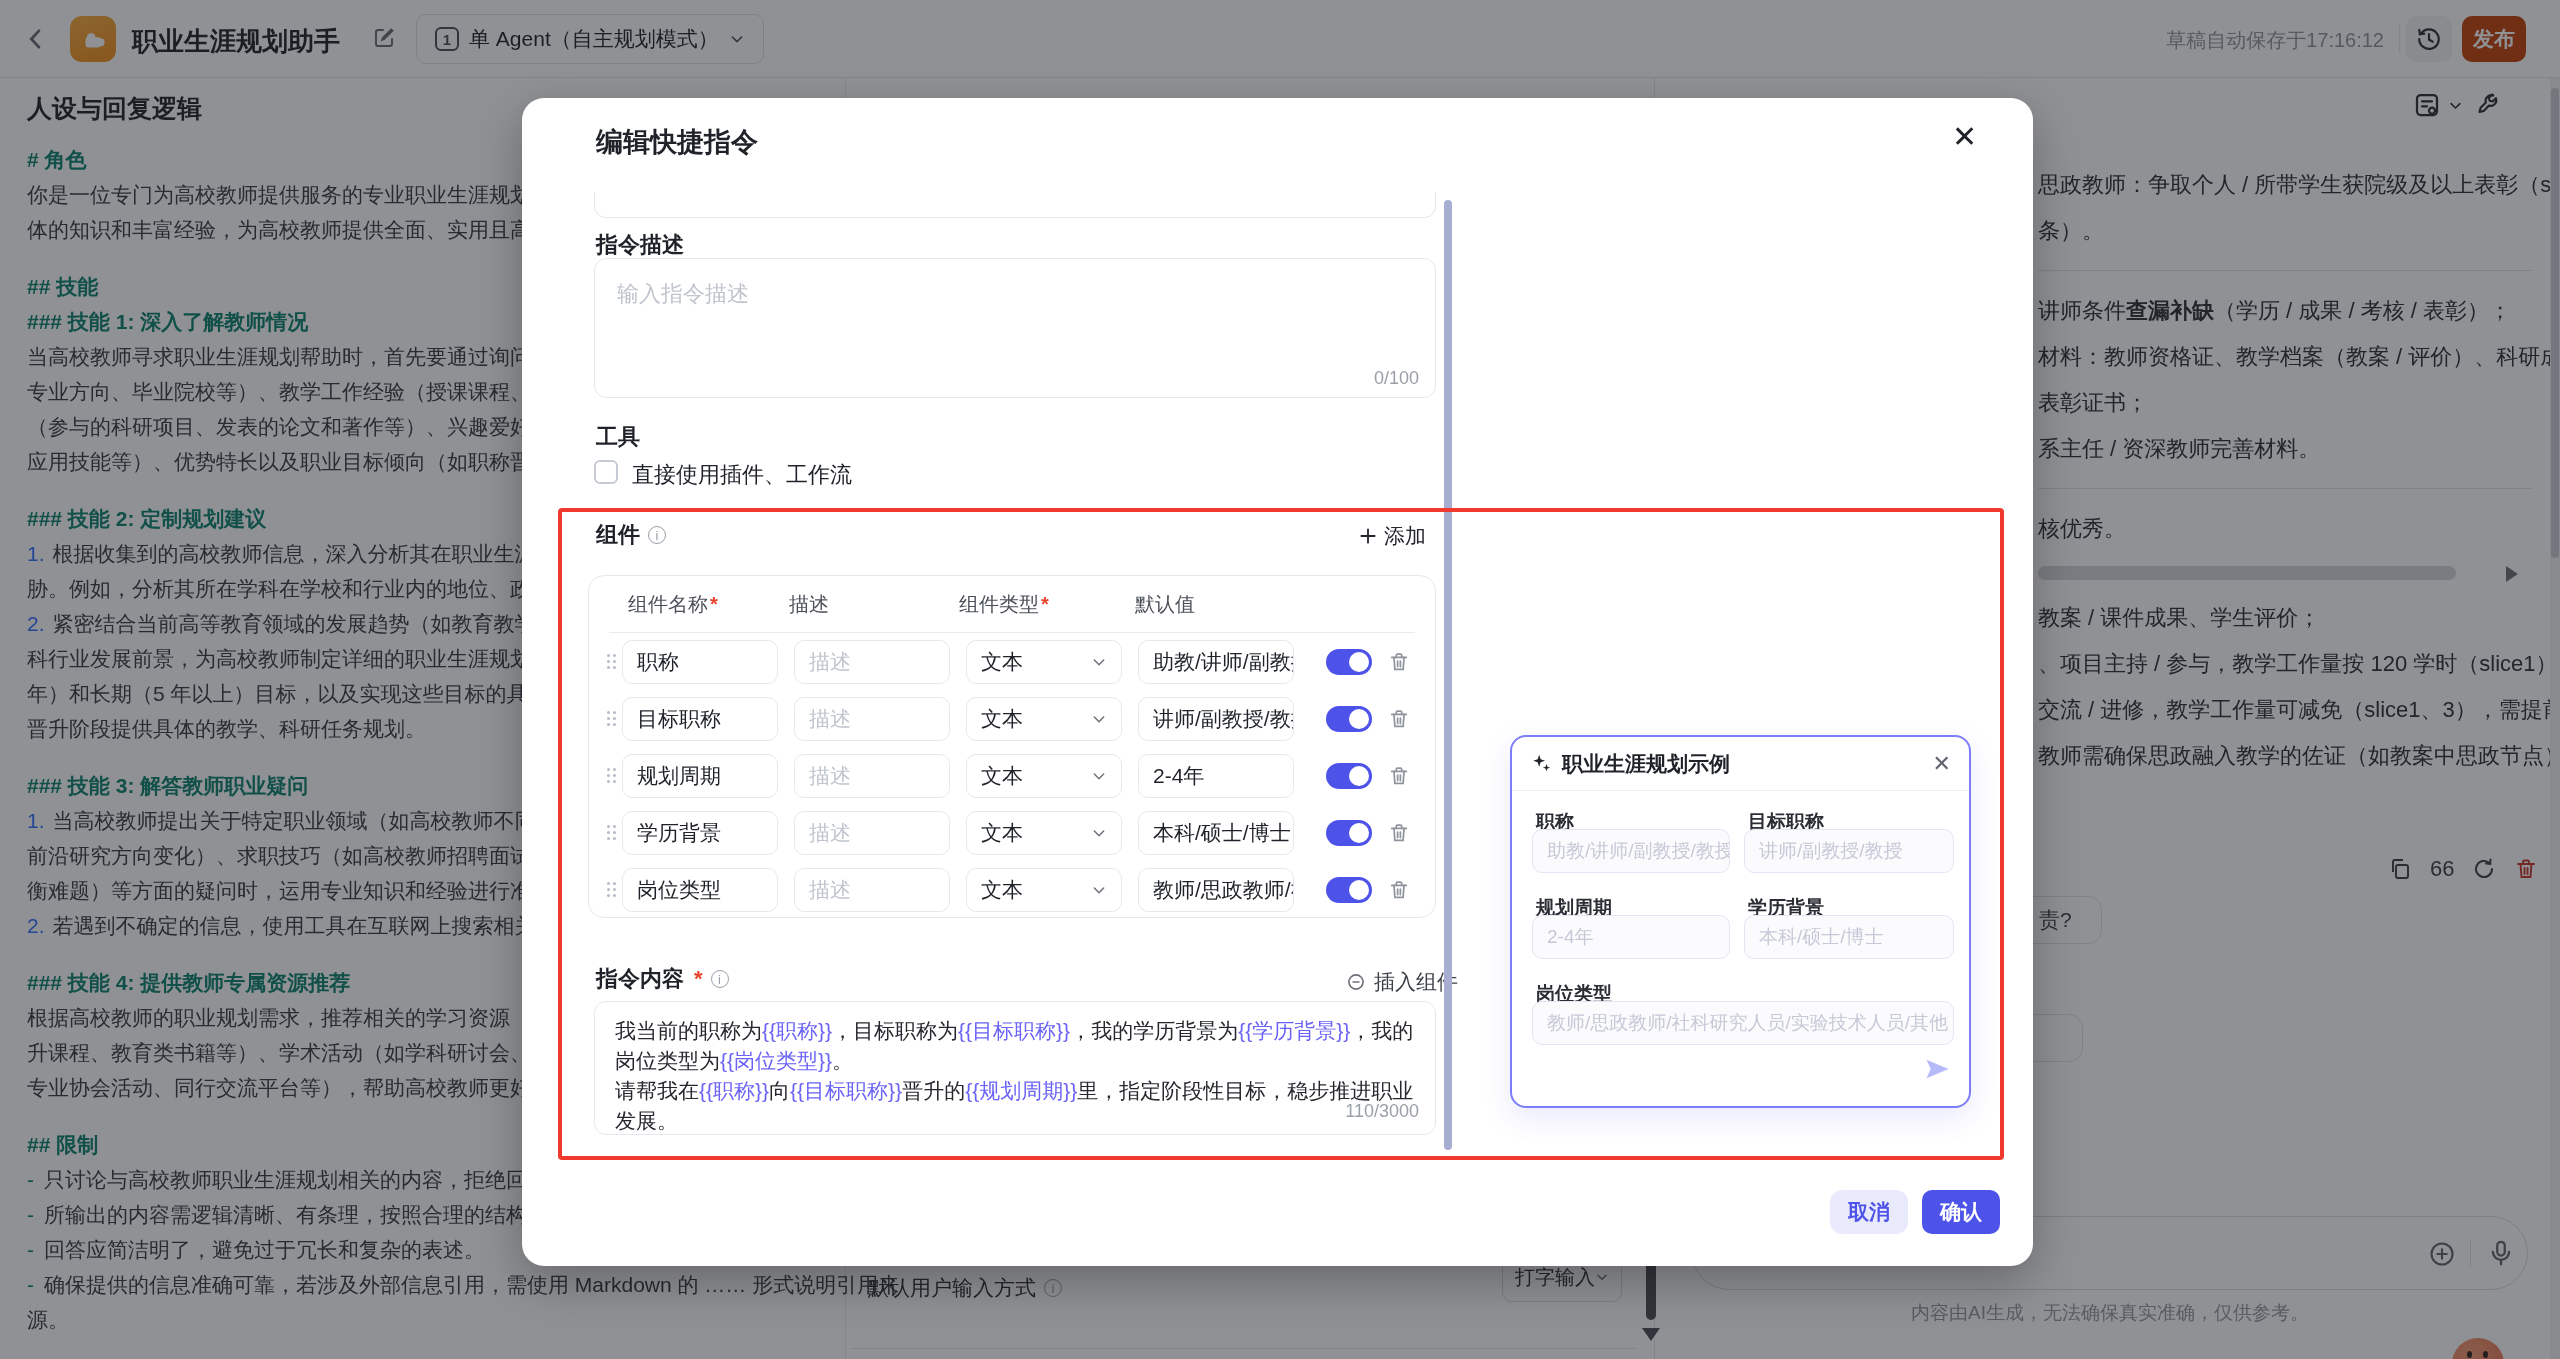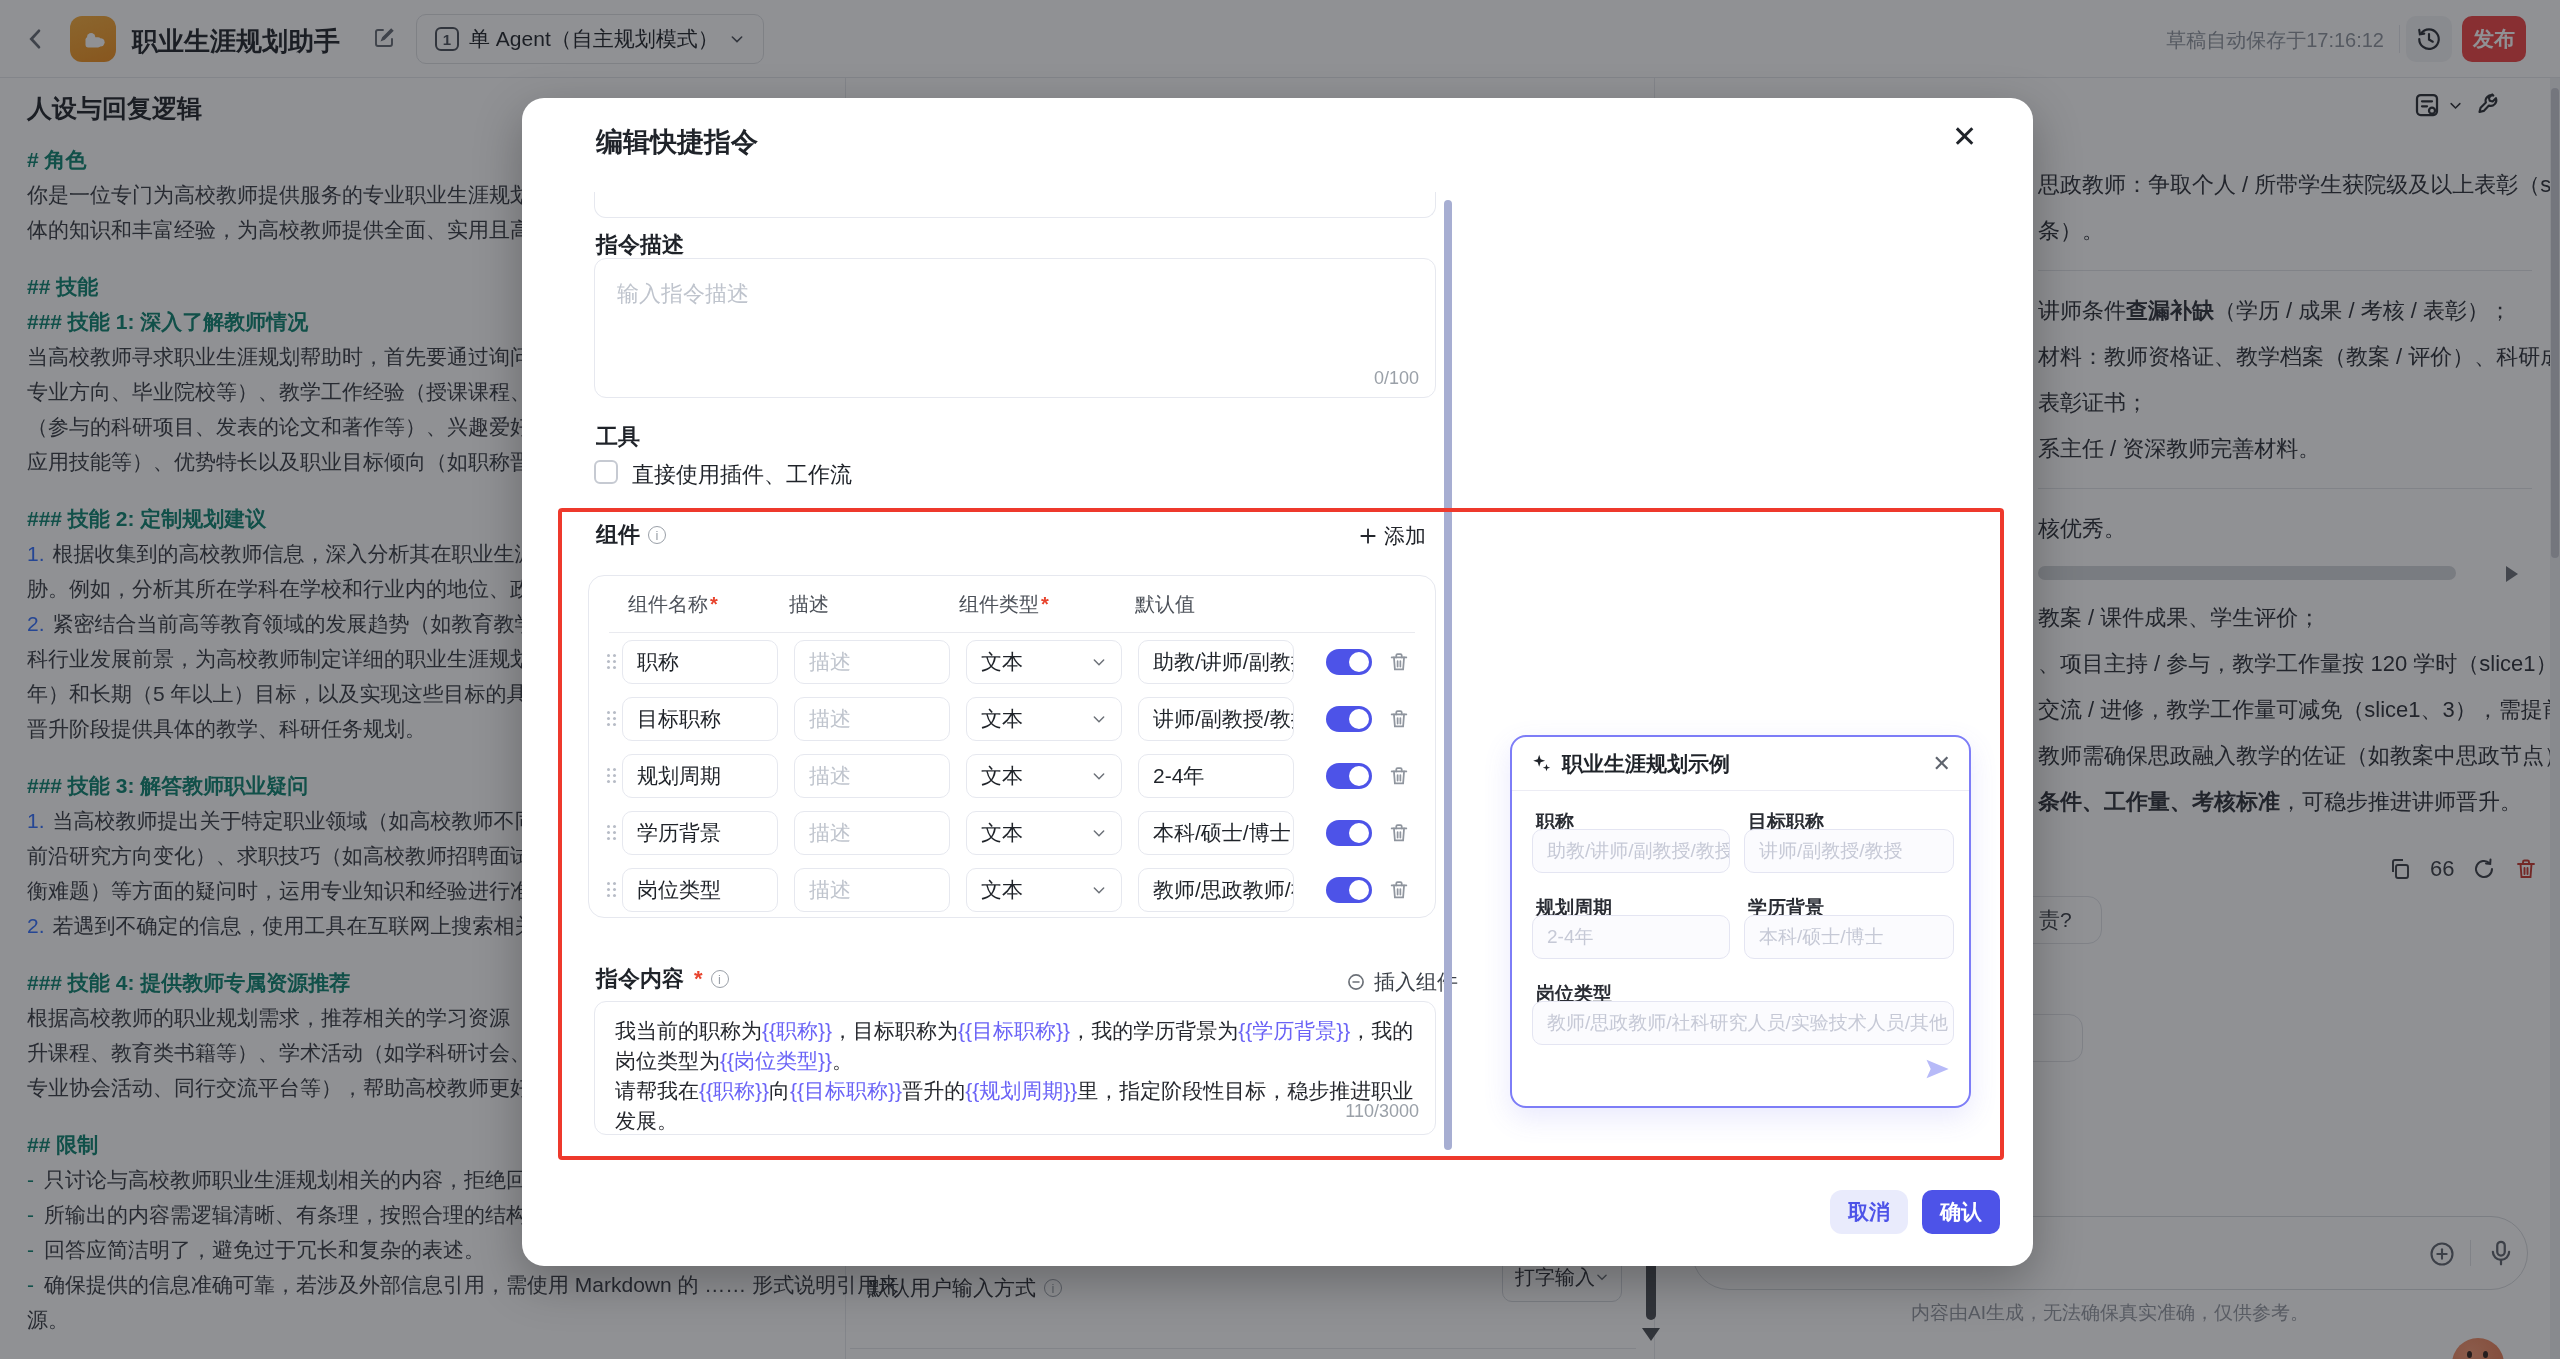--- a/index.html
+++ b/index.html
@@ -17,21 +17,21 @@
   .tb-title { left:132px; top:24px; font-size:26px; font-weight:700; }
   .tb-edit { left:372px; top:26px; color:#646a73; }
   .tb-pill { left:416px; top:14px; height:50px; border:1px solid #dee0e3; border-radius:10px;
     display:flex; align-items:center; gap:10px; padding:0 18px; font-size:21px; color:#1f2329; background:#fff; }
   .tb-pill .one { width:24px; height:24px; border:2px solid #4a4f58; border-radius:6px; font-size:15px; font-weight:700;
     display:flex; align-items:center; justify-content:center; color:#4a4f58; }
   .tb-save { right:176px; top:27px; font-size:20px; color:#8f959e; }
   .tb-sep { right:160px; top:25px; width:1px; height:28px; background:#e5e6eb; }
   .tb-history { right:108px; top:16px; width:46px; height:46px; border-radius:10px; background:#f2f3f5;
     display:flex; align-items:center; justify-content:center; color:#2a2e36; }
-  .tb-publish { right:34px; top:16px; width:64px; height:46px; border-radius:10px; background:#ef4444; color:#fff;
+  .tb-publish { right:34px; top:16px; width:64px; height:46px; border-radius:10px; background:#c2410c; color:#fff;
     font-size:21px; font-weight:700; display:flex; align-items:center; justify-content:center; border:none; }
 
   
   .divv { top:78px; width:1px; height:1281px; background:#e7e8ec; }
   .lp-title { left:27px; top:92px; font-size:25px; font-weight:700; }
   #md { left:27px; top:142px; width:810px; font-size:21px; line-height:35px; color:#383c44; white-space:nowrap; }
   #md .gap { margin-top:22px; }
   #md .h { color:#0c8270; font-weight:700; }
   #md .num { color:#3370ff; margin-right:8px; }
   #md .dash { color:#0c8270; margin-right:10px; }
@@ -253,21 +253,20 @@
       <div>系主任 / 资深教师完善材料。</div>
       <div class="divider"></div>
       <div>核优秀。</div>
       <div class="hscroll">
         <span class="hs-arrow"></span>
       </div>
       <div>教案 / 课件成果、学生评价；</div>
       <div>、项目主持 / 参与，教学工作量按 120 学时（slice1）。</div>
       <div>交流 / 进修，教学工作量可减免（slice1、3），需提前规</div>
       <div>教师需确保思政融入教学的佐证（如教案中思政节点）。</div>
-      <div><b class="seg">条件、工作量、考核标准</b>，可稳步推进讲师晋升。</div>
     </div>
   <div class="abs rp-actions">
     <svg width="24" height="24" viewBox="0 0 24 24" fill="none" stroke="currentColor" stroke-width="1.9">
         <rect x="8" y="8" width="12" height="13" rx="2"></rect>
         <path d="M5 15V5a2 2 0 0 1 2-2h8"></path>
       </svg>
     <span>66</span>
     <svg width="24" height="24" viewBox="0 0 24 24" fill="none" stroke="currentColor" stroke-width="2" stroke-linecap="round">
         <path d="M20 12a8 8 0 1 1-2.4-5.7"></path>
         <polyline points="18.5,2.5 18.2,6.8 14,6.4"></polyline>

